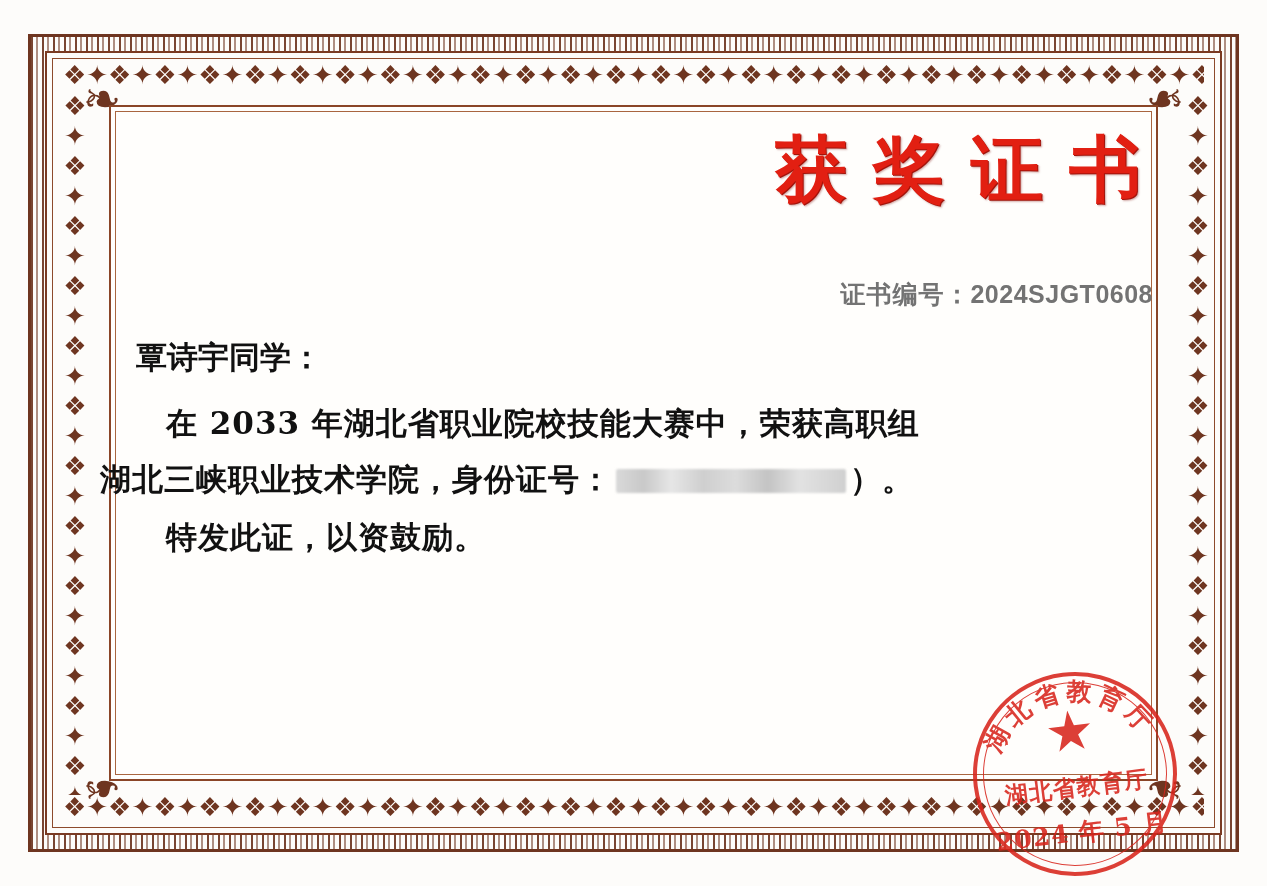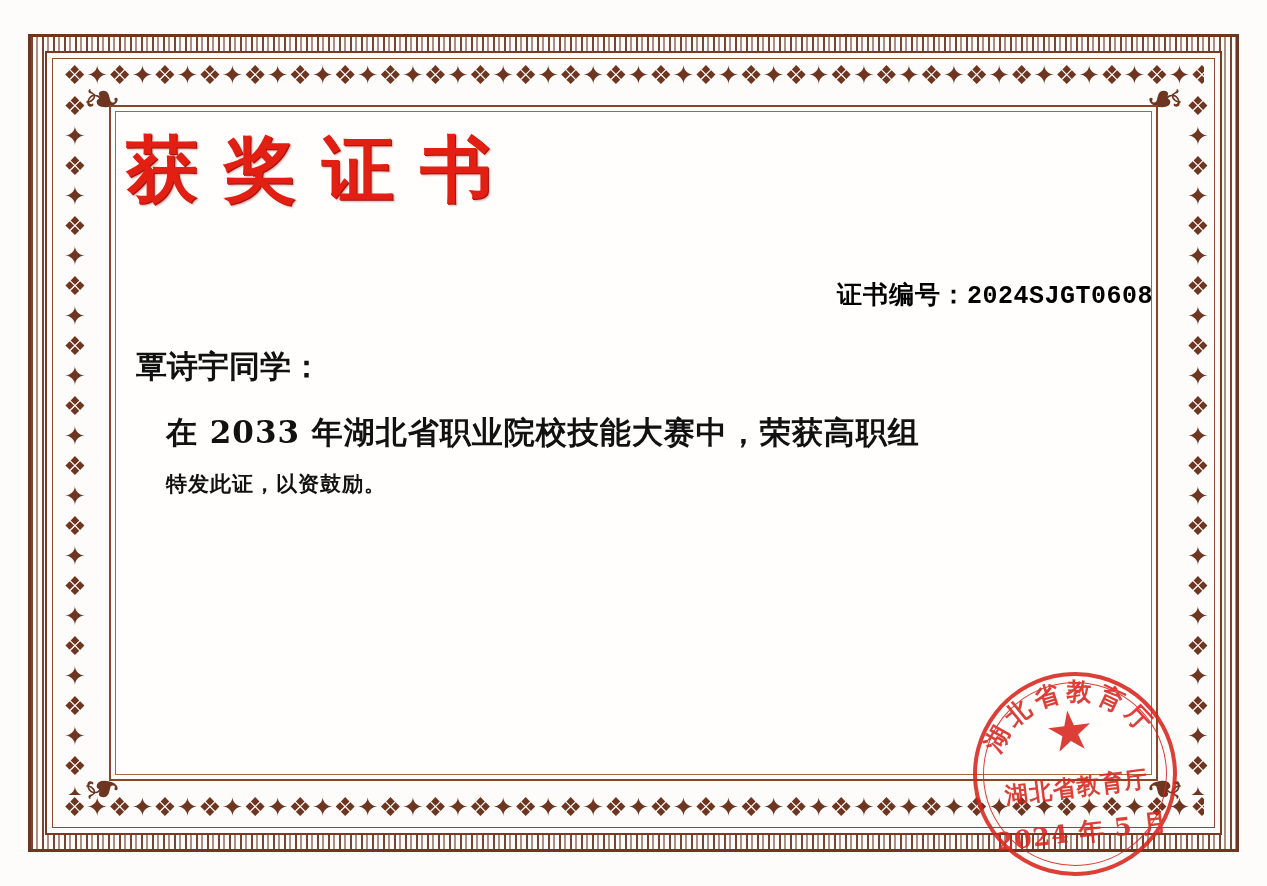--- a/index.html
+++ b/index.html
@@ -112,45 +112,45 @@
   
   .content {
     position: absolute;
     left: 100px;
     top: 100px;
     right: 100px;
     bottom: 90px;
   }
 
   .cert-title {
-    text-align: left;
+    text-align: right;
     font-family: "DejaVu Serif", "Liberation Serif", serif;
     font-weight: bold;
     font-size: 72px;
     letter-spacing: 26px;
     color: #e21f12;
     text-shadow: 1px 1px 0 #a3140b, 2px 2px 2px rgba(120,10,5,0.35);
     margin-top: 22px;
     padding-left: 26px;
   }
 
   .cert-number {
     margin-top: 60px;
     text-align: right;
     padding-right: 14px;
-    font-family: Liberation Mono, monospace;
+    font-family: Liberation Sans, sans-serif;
     font-weight: bold;
     font-size: 25px;
-    color: #000000;
+    color: #737373;
     letter-spacing: 1px;
   }
   .cert-number .num-value { letter-spacing: 0.5px; }
 
   .salutation {
-    margin-top: 35px;
+    margin-top: 26px;
     padding-left: 36px;
     font-family: "DejaVu Serif", "Liberation Serif", serif;
     font-weight: bold;
     font-size: 31px;
     color: #111111;
   }
 
   .body-text {
     margin-top: 16px;
     font-family: "DejaVu Serif", "Liberation Serif", serif;
@@ -173,21 +173,21 @@
         #d9d9d9 0%, #c9c9c9 12%, #e6e6e6 24%, #cfcfcf 38%,
         #dcdcdc 52%, #c4c4c4 66%, #e2e2e2 80%, #d0d0d0 100%);
     filter: blur(1.2px);
     border-radius: 2px;
   }
 
   .closing {
     margin-top: 10px;
     font-family: "DejaVu Serif", "Liberation Serif", serif;
     font-weight: bold;
-    font-size: 21px;
+    font-size: 31px;
     color: #111111;
     letter-spacing: 1px;
   }
   .closing .indent { display: inline-block; width: 66px; }
 
   
   .seal {
     position: absolute;
     right: 90px;
     bottom: 10px;
@@ -277,20 +277,23 @@
 
     <div class="cert-number">
       <span>证书编号：</span><span class="num-value">2024SJGT0608</span>
     </div>
 
     <div class="salutation">覃诗宇同学：</div>
 
     <div class="body-text">
       <div>
         <span class="indent"></span><span>在 2033 年湖北省职业院校技能大赛中，荣获高职组</span>
+      </div>
+      <div>
+        <span>湖北三峡职业技术学院，身份证号：</span><span class="redacted"></span><span>）。</span>
       </div>
     </div>
 
     <div class="closing">
       <span class="indent"></span><span>特发此证，以资鼓励。</span>
     </div>
 
   </div>
 
   <div class="seal">

